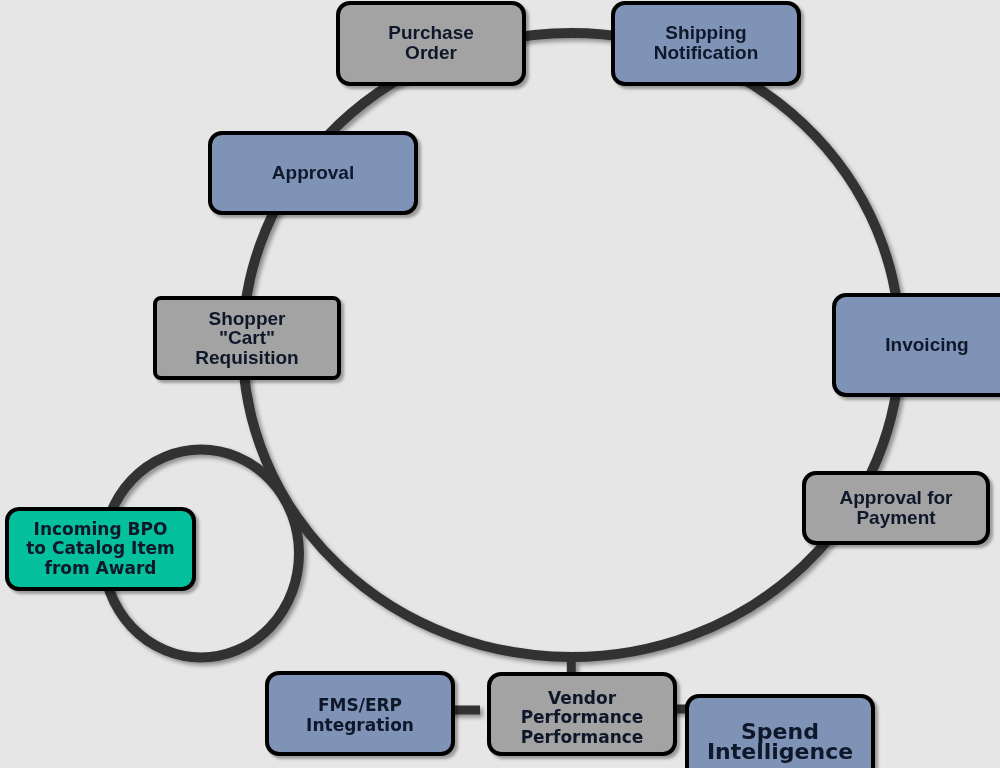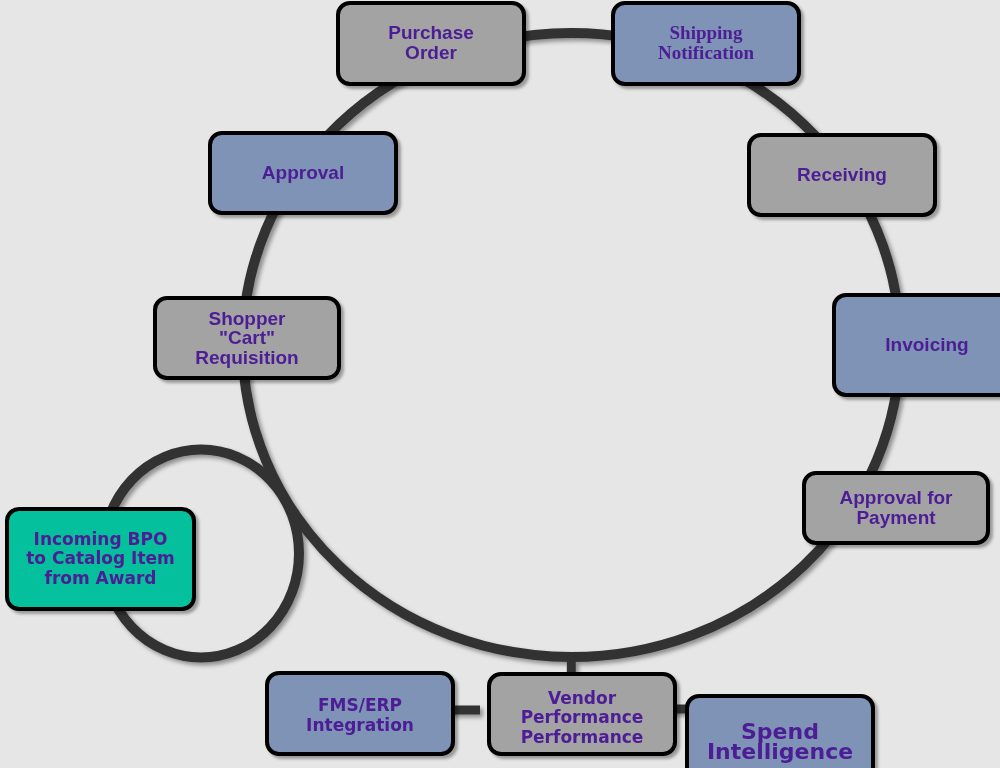--- a/index.html
+++ b/index.html
@@ -6,21 +6,21 @@
   html,body{margin:0;padding:0;}
   body{width:1000px;height:768px;background:#e6e6e6;overflow:hidden;
        font-family:"Liberation Sans",sans-serif;}
   #stage{position:relative;width:1000px;height:768px;background:#e6e6e6;
          -webkit-font-smoothing:antialiased;}
   svg.flow{position:absolute;left:0;top:0;width:1000px;height:768px;}
 
   .node{position:absolute;box-sizing:border-box;
         border:4px solid #000;border-radius:14px;
         display:flex;align-items:center;justify-content:center;text-align:center;
-        color:#4c1d95;font-weight:bold;line-height:19.6px;
+        color:#0f172a;font-weight:bold;line-height:19.6px;
         box-shadow:3px 3px 3px rgba(0,0,0,0.33);}
   .node > .lines{position:relative;top:var(--ty,0px);transform:translateZ(0);}
   .node .lines > span{display:block;white-space:nowrap;}
   .node.dejavu{font-family:"DejaVu Sans",sans-serif;}
 
   .n-gray{background:#a3a3a3;}
   .n-blue{background:#7f93b6;}
   .n-teal{background:#04c09c;}
 </style>
 </head>
@@ -43,32 +43,27 @@
     </g>
   </svg>
 
   <div class="node n-gray" style="left:336px;top:1px;width:190px;height:85px;font-size:19px;--ty:-1px;">
     <div class="lines">
       <span>Purchase</span>
       <span>Order</span>
     </div>
   </div>
 
-  <div class="node n-blue" style="left:611px;top:1px;width:190px;height:85px;font-size:19px;font-family:Liberation Serif, serif;--ty:-1px;">
+  <div class="node n-blue" style="left:611px;top:1px;width:190px;height:85px;font-size:19px;--ty:-1px;">
     <div class="lines">
       <span>Shipping</span>
       <span>Notification</span>
     </div>
   </div>
 
-  <div class="node n-gray" style="left:747px;top:133px;width:190px;height:84px;font-size:19px;">
-    <div class="lines">
-      <span>Receiving</span>
-    </div>
-  </div>
 
   <div class="node n-blue" style="left:832px;top:293px;width:190px;height:104px;font-size:19px;">
     <div class="lines">
       <span>Invoicing</span>
     </div>
   </div>
 
   <div class="node n-gray" style="left:802px;top:471px;width:188px;height:74px;font-size:19px;">
     <div class="lines">
       <span>Approval for</span>
@@ -91,35 +86,35 @@
     </div>
   </div>
 
   <div class="node n-blue dejavu" style="left:265px;top:671px;width:190px;height:85px;font-size:17px;--ty:2px;">
     <div class="lines">
       <span>FMS/ERP</span>
       <span>Integration</span>
     </div>
   </div>
 
-  <div class="node n-teal dejavu" style="left:5px;top:507px;width:191px;height:104px;font-size:17px;">
+  <div class="node n-teal dejavu" style="left:5px;top:507px;width:191px;height:84px;font-size:17px;">
     <div class="lines">
       <span>Incoming BPO</span>
       <span>to Catalog Item</span>
       <span>from Award</span>
     </div>
   </div>
 
-  <div class="node n-gray" style="left:153px;top:296px;width:188px;height:84px;font-size:19px;">
+  <div class="node n-gray" style="left:153px;top:296px;width:188px;height:84px;font-size:19px;border-radius:8px;">
     <div class="lines">
       <span>Shopper</span>
       <span>"Cart"</span>
       <span>Requisition</span>
     </div>
   </div>
 
-  <div class="node n-blue" style="left:208px;top:131px;width:190px;height:84px;font-size:19px;">
+  <div class="node n-blue" style="left:208px;top:131px;width:210px;height:84px;font-size:19px;">
     <div class="lines">
       <span>Approval</span>
     </div>
   </div>
 
 </div>
 
 </body></html>

